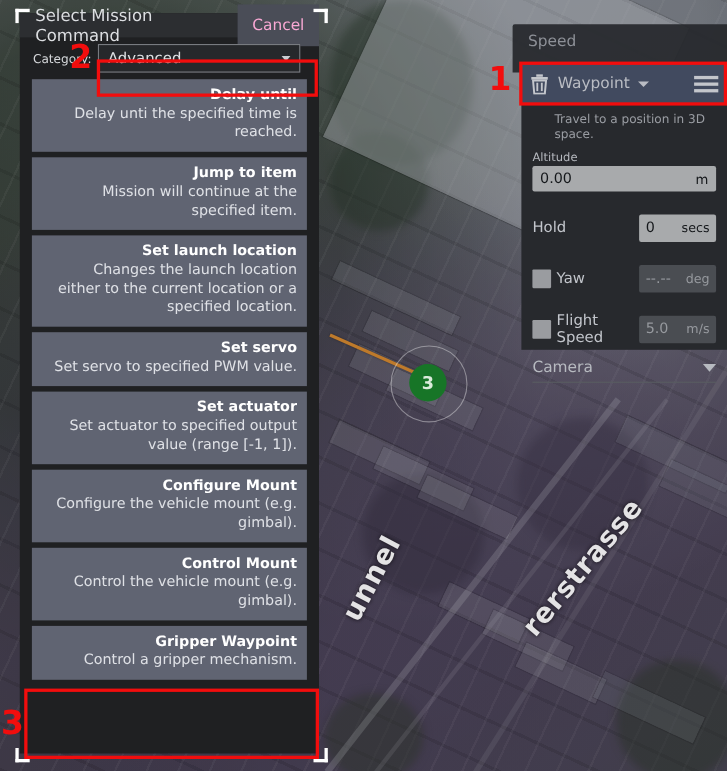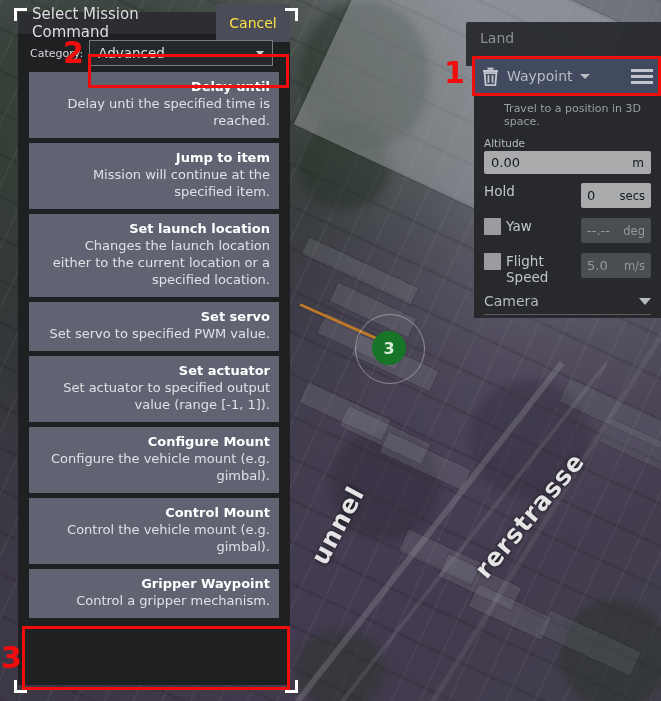--- a/index.html
+++ b/index.html
@@ -77,21 +77,21 @@
   .wp-body{padding:8px 10px 0 10px;}
   .hint{color:#9a9da3;font-size:11px;margin-bottom:9px;margin-left:20px;}
   .fieldlabel{color:#b6b9bf;font-size:10.5px;margin-bottom:2px;}
   .bigfield{
     background:#a8aaac;height:23px;border-radius:2px;display:flex;align-items:center;
     padding:0 7px;box-sizing:border-box;justify-content:space-between;
   }
   .bigfield .v{color:#14171a;font-size:13px;}
   .bigfield .u{color:#14171a;font-size:12px;}
 
-  .row{display:flex;align-items:flex-start;margin-top:9px;height:26px;}
+  .row{display:flex;align-items:center;margin-top:20px;height:26px;}
   .row .lbl{color:#c2c5cb;font-size:13.5px;flex:1;}
   .chk{width:17px;height:17px;background:#9a9ca0;border-radius:1px;margin-right:5px;flex:0 0 auto;}
   .minifield{width:70px;height:25px;border-radius:2px;display:flex;align-items:center;
              justify-content:space-between;padding:0 6px;box-sizing:border-box;}
   .mf-on{background:#a8aaac;}
   .mf-on .v{color:#15181b;font-size:13px;}
   .mf-on .u{color:#15181b;font-size:11.5px;}
   .mf-off{background:#4a4d52;}
   .mf-off .v{color:#96999e;font-size:13px;}
   .mf-off .u{color:#96999e;font-size:11.5px;}
@@ -100,21 +100,21 @@
               border-bottom:1px solid #595c61;padding-bottom:5px;}
   .camera-row .lbl{color:#b7bac0;font-size:14px;flex:1;}
   .caret-dn{width:0;height:0;border-left:6px solid transparent;border-right:6px solid transparent;
             border-top:7px solid #b7bac0;}
 
   
   #dlg{position:absolute;left:18px;top:12px;width:272px;height:673px;background:#1f2022;}
   #dlg-head{height:22px;background:#2c2e31;display:flex;align-items:center;}
   #dlg-title{color:#dcdee1;font-size:15px;margin-left:14px;flex:1;}
   #cancel-btn{
-    width:74px;height:38px;background:#4a4d57;color:#fde047;font-size:14px;
+    width:74px;height:38px;background:#4a4d57;color:#f9a8d4;font-size:14px;
     display:flex;align-items:center;justify-content:center;
   }
   #cat-row{display:flex;align-items:center;height:38px;padding-left:12px;}
   #cat-label{color:#d6d8db;font-size:11px;margin-right:6px;}
   #cat-select{
     position:relative;width:184px;height:26px;background:#26282b;border:1px solid #787b80;
     display:flex;align-items:center;padding:0 8px;box-sizing:border-box;
   }
   #cat-select .v{color:#dfe1e4;font-size:13.5px;flex:1;}
   .caret-sm{width:0;height:0;border-left:4.5px solid transparent;border-right:4.5px solid transparent;
@@ -173,21 +173,21 @@
   <div class="wp-halo" style="left:355px;top:314px;"></div>
   <div class="wp-dot" style="left:372px;top:331px;">
     <span>3</span>
   </div>
 
   <div class="map-label" style="left:318px;top:548px;transform:rotate(-62deg);transform-origin:0 50%;">unnel</div>
   <div class="map-label" style="left:480px;top:560px;transform:rotate(-50deg);transform-origin:0 50%;">rerstrasse</div>
 </div>
 
 <div id="land-panel">
-  <div class="ttl">Land</div>
+  <div class="ttl">Speed</div>
 </div>
 
 <div id="wp-panel">
   <div id="wp-head">
     <svg width="17" height="19" viewBox="0 0 17 19">
       <rect x="1" y="3" width="15" height="2.4" fill="#c3c6cc"></rect>
       <rect x="5.5" y="0.6" width="6" height="2.2" fill="#c3c6cc"></rect>
       <path d="M2.6 6.2 h11.8 l-1.1 12 h-9.6 z" fill="none" stroke="#c3c6cc" stroke-width="1.8"></path>
       <rect x="5.6" y="8.2" width="1.7" height="7.6" fill="#c3c6cc"></rect>
       <rect x="9.7" y="8.2" width="1.7" height="7.6" fill="#c3c6cc"></rect>

